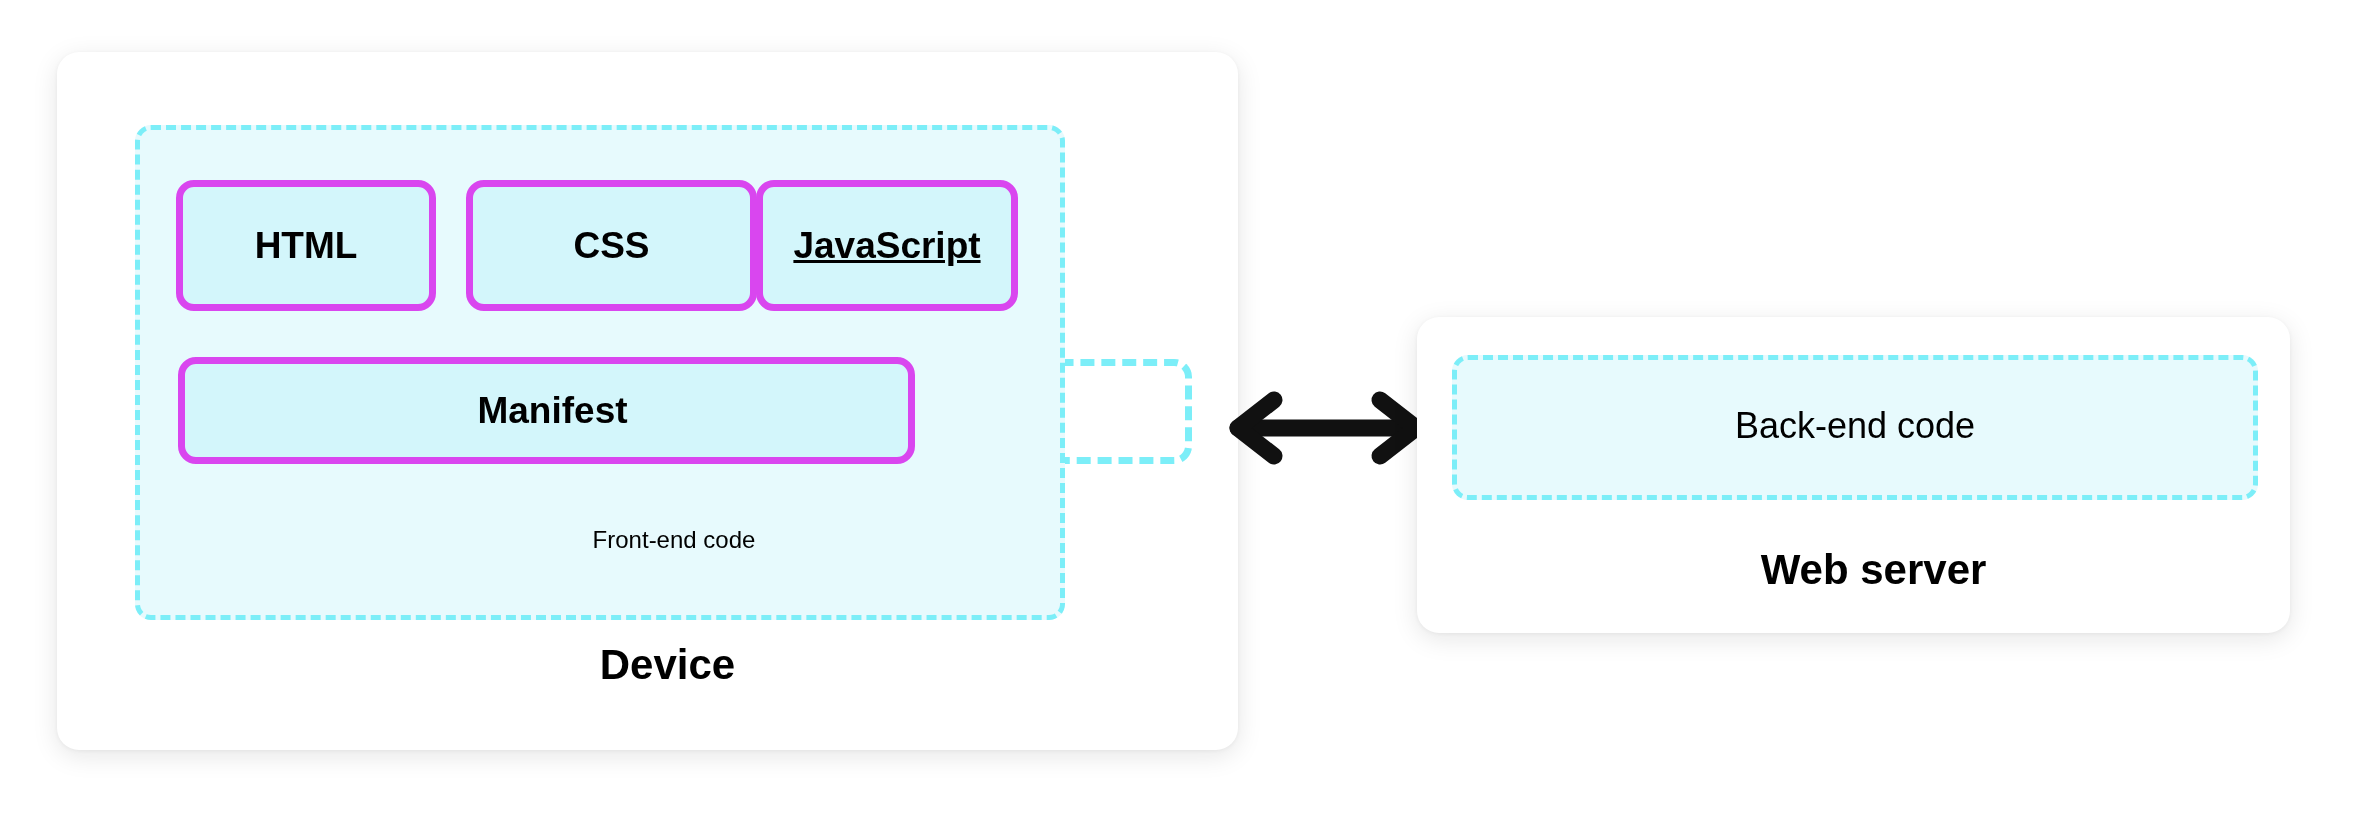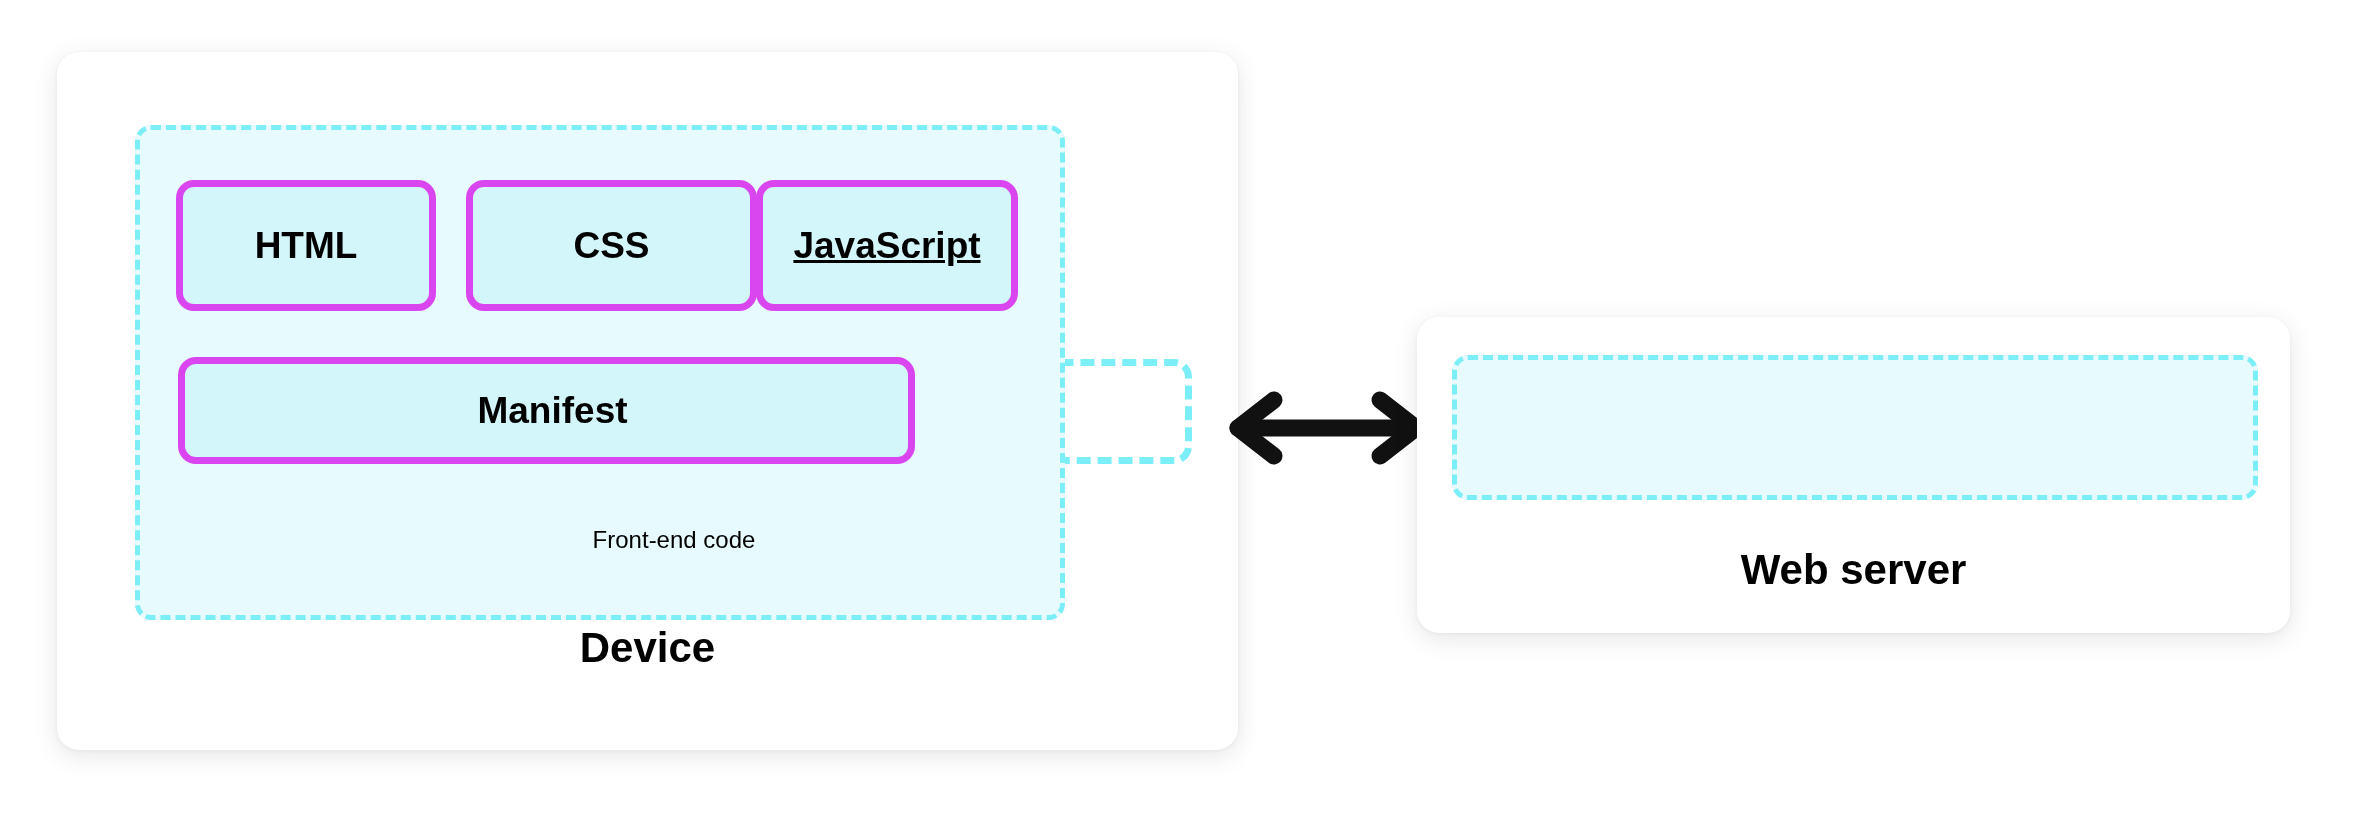--- a/index.html
+++ b/index.html
@@ -112,31 +112,31 @@
   }
 
   
   .caption {
     position: absolute;
     color: #000000;
     text-align: center;
     white-space: nowrap;
   }
   .caption.light { font-weight: normal; }
-  .caption.heavy { font-weight: bold; }
+  .caption.heavy { font-weight: bold; padding-left: 20px; }
 
   #caption-frontend {
     left: 135px;
     top: 526px;
     width: 1078px;
     font-size: 24px;
   }
   #caption-device {
     left: 57px;
-    top: 624px;
+    top: 641px;
     width: 1181px;
     font-size: 42px;
   }
   #caption-backend {
     left: 1452px;
     top: 405px;
     width: 806px;
     font-size: 36px;
   }
   #caption-server {
@@ -185,16 +185,17 @@
         <polyline points="62,12 26,40 62,68"></polyline>
         <polyline points="168,12 204,40 168,68"></polyline>
       </g>
     </svg>
   </div>
 
   <div class="card" id="server-card"></div>
 
   <div class="dashed-region" id="backend-region"></div>
 
+  <div class="caption light" id="caption-backend">Back-end code</div>
 
   <div class="caption heavy" id="caption-server">Web server</div>
 
 </div>
 
 </body></html>

